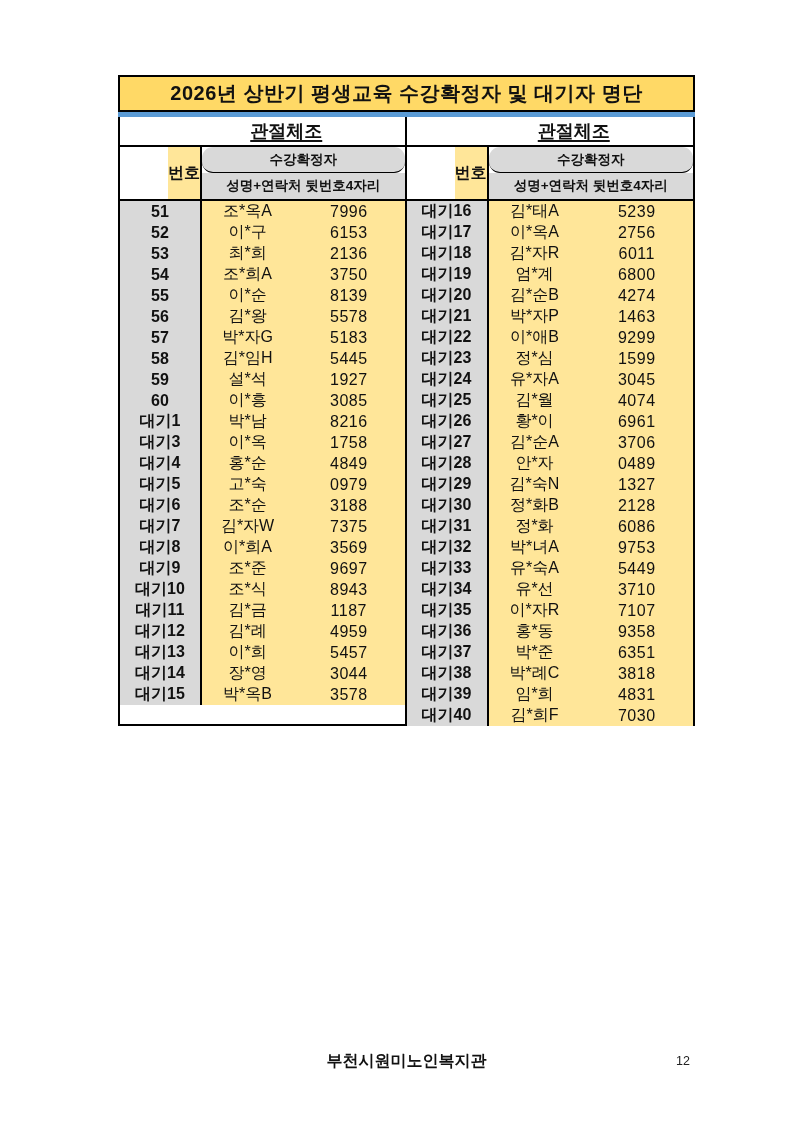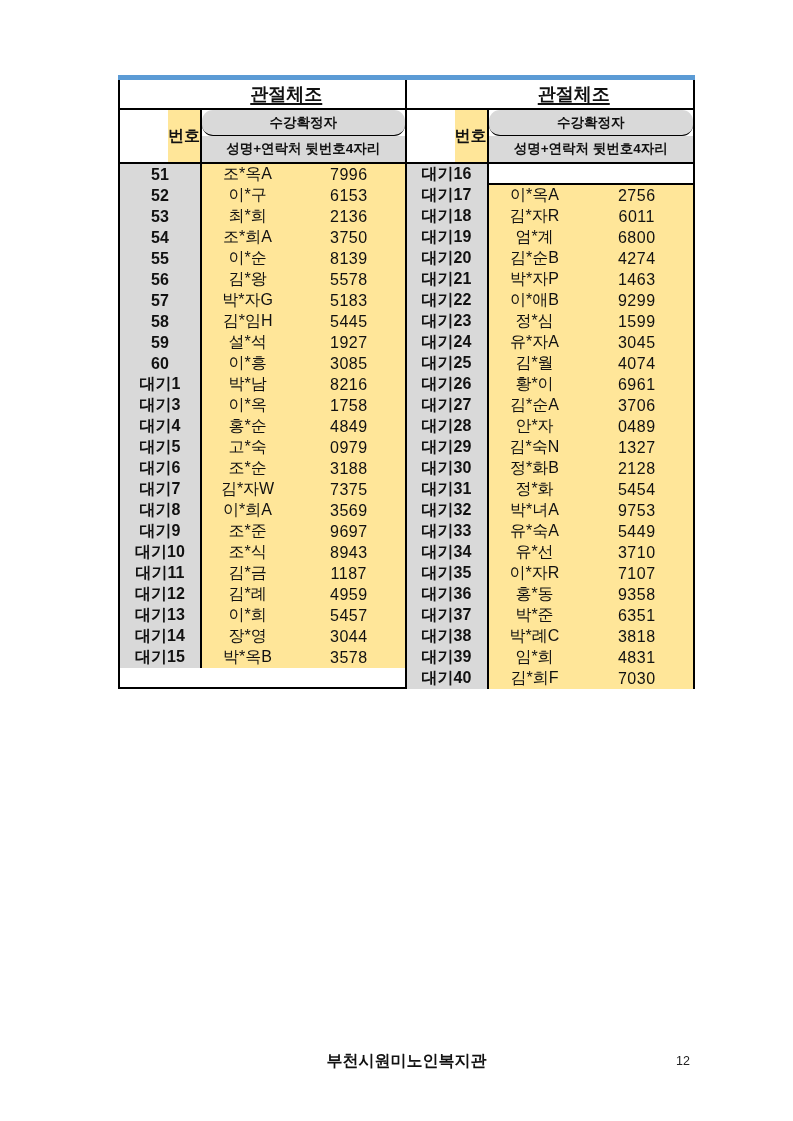--- a/index.html
+++ b/index.html
@@ -98,20 +98,21 @@
     font-size: 12.5px; color: #222;
   }
 </style>
 </head>
 <body>
 
 <div class="sheet">
 
   <div class="roster">
 
+    <div class="title-bar">2026년 상반기 평생교육 수강확정자 및 대기자 명단</div>
     <div class="accent-bar"></div>
 
     <div class="tables">
 
       <div class="half left">
         <div class="class-header">
           <span class="u">관절체조</span>
         </div>
         <div class="head-grid">
           <div class="no-head">번호</div>
@@ -295,20 +296,24 @@
           <span class="u">관절체조</span>
         </div>
         <div class="head-grid">
           <div class="no-head">번호</div>
           <div class="confirm-head">수강확정자</div>
           <div class="sub-head">성명+연락처 뒷번호4자리</div>
         </div>
         <div id="right-tbody">
             <div class="trow">
               <div class="cell-no">대기16</div>
+              <div class="cell-data">
+                <span class="name">김*태A</span>
+                <span class="digits">5239</span>
+              </div>
             </div>
             <div class="trow">
               <div class="cell-no">대기17</div>
               <div class="cell-data">
                 <span class="name">이*옥A</span>
                 <span class="digits">2756</span>
               </div>
             </div>
             <div class="trow">
               <div class="cell-no">대기18</div>
@@ -398,21 +403,21 @@
               <div class="cell-no">대기30</div>
               <div class="cell-data">
                 <span class="name">정*화B</span>
                 <span class="digits">2128</span>
               </div>
             </div>
             <div class="trow">
               <div class="cell-no">대기31</div>
               <div class="cell-data">
                 <span class="name">정*화</span>
-                <span class="digits">5454</span>
+                <span class="digits">6086</span>
               </div>
             </div>
             <div class="trow">
               <div class="cell-no">대기32</div>
               <div class="cell-data">
                 <span class="name">박*녀A</span>
                 <span class="digits">9753</span>
               </div>
             </div>
             <div class="trow">

